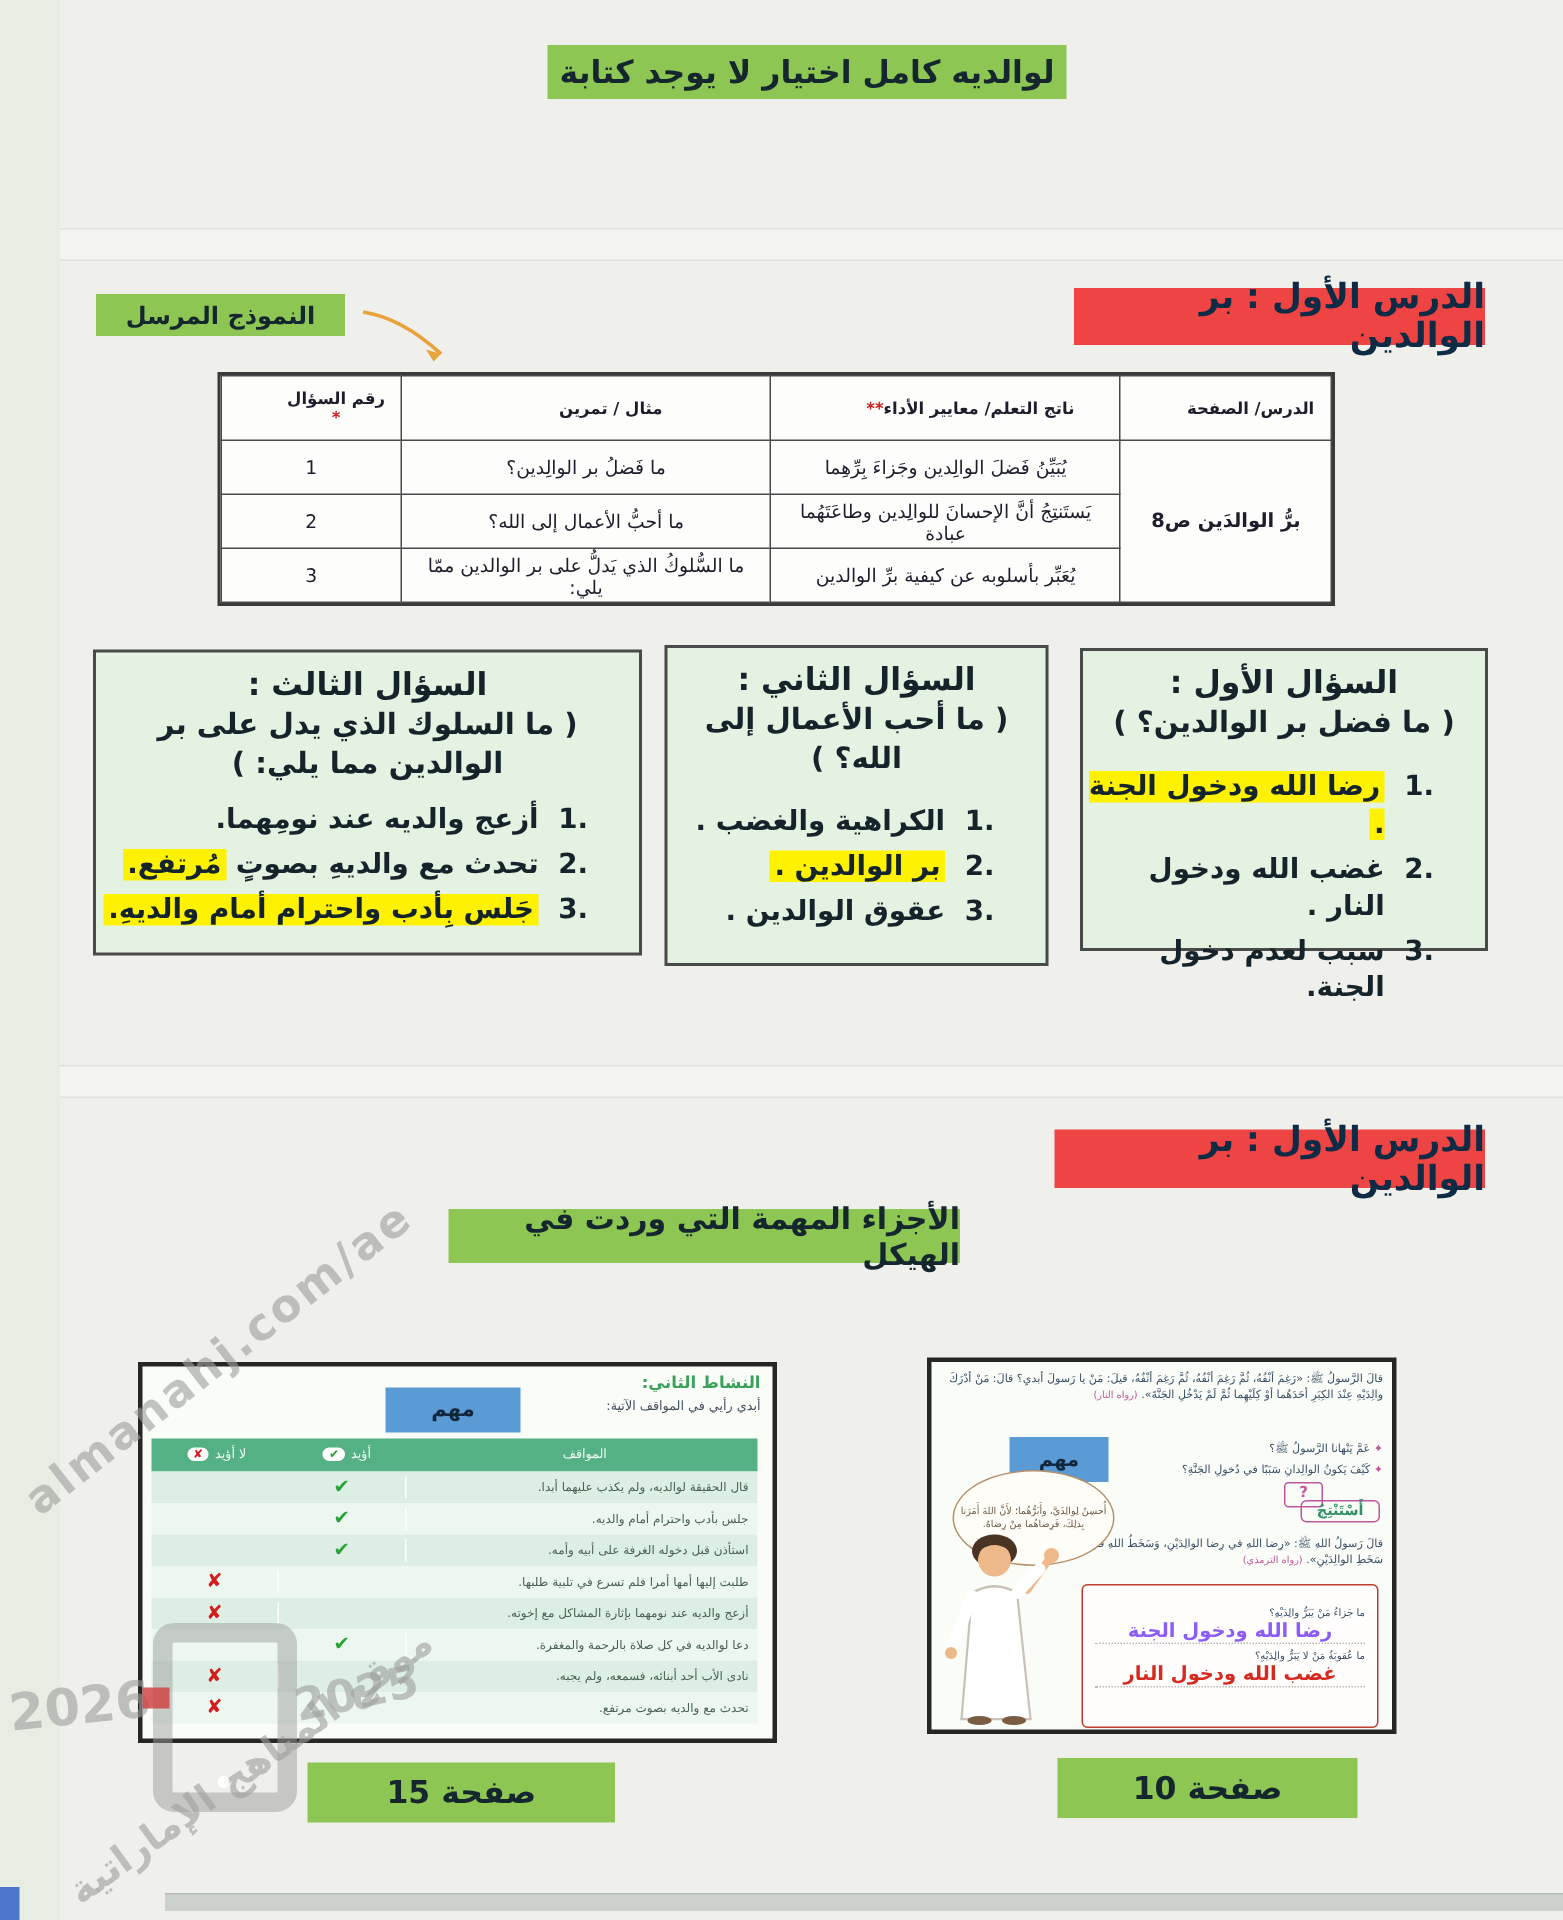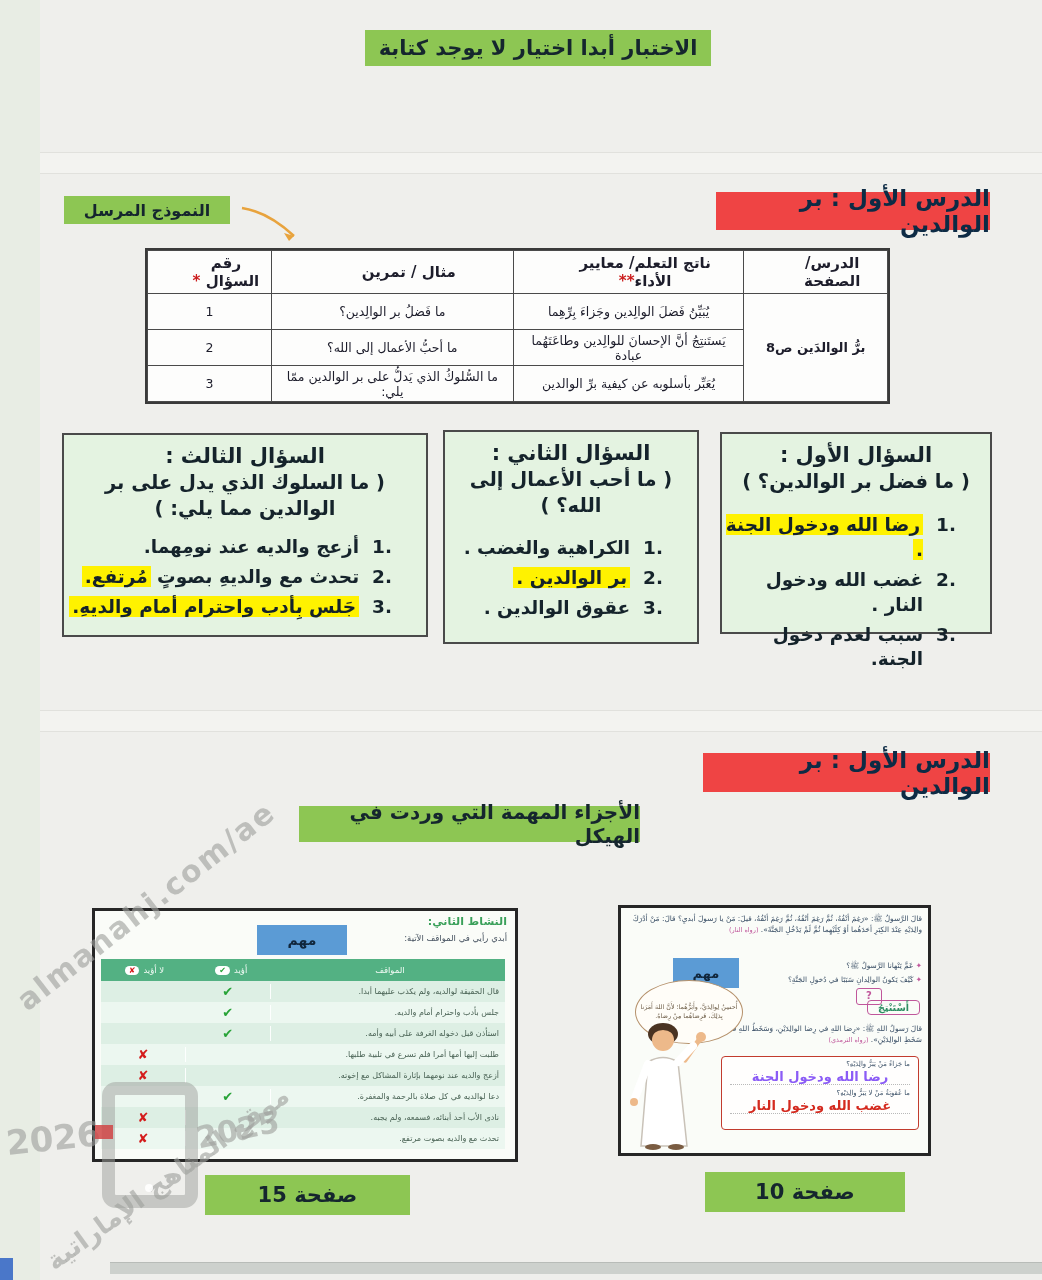--- a/index.html
+++ b/index.html
@@ -6,21 +6,21 @@
   #page{position:relative;width:1042px;height:1280px;background:#efefec;overflow:hidden;
         font-family:"DejaVu Sans","Liberation Sans",sans-serif;}
   .abs{position:absolute;}
   .leftstrip{left:0;top:0;width:40px;height:1280px;background:#e8ede4;}
   .band{left:40px;width:1002px;height:20px;background:#f3f3f0;border-top:1px solid #e1e1dd;border-bottom:1px solid #e1e1dd;}
   .hl-green{background:#8dc653;color:#15262e;font-weight:bold;display:flex;align-items:center;justify-content:center;}
   .hl-blue{background:#ef4444;color:#0d2b45;font-weight:bold;display:flex;align-items:center;justify-content:center;}
   
   table.qtable{border-collapse:collapse;background:#fdfdfc;box-shadow:0 0 0 2px #3a3a3a;}
   table.qtable td,table.qtable th{border:1px solid #4a4a4a;padding:2px 8px;color:#1d1d2b;}
-  table.qtable th{font-size:15px;font-weight:bold;height:38px;padding-left:41px;}
+  table.qtable th{font-size:11px;font-weight:bold;height:38px;padding-left:41px;}
   table.qtable td{font-size:12.5px;height:31px;text-align:center;}
   .redmark{color:#cc1f1f;font-weight:bold;}
   
   .qbox{background:#e4f3e1;border:2px solid #4a4a4a;direction:rtl;color:#15232b;}
   .qbox .qtitle{text-align:center;font-weight:bold;font-size:21px;padding-top:8px;line-height:1.3;}
   .qbox .qsub{text-align:center;font-weight:bold;font-size:19.5px;line-height:1.3;}
   .qbox .qitems{margin-top:18px;padding-inline-start:34px;display:flex;flex-direction:column;gap:5px;}
   .qitem{display:flex;gap:13px;font-weight:bold;font-size:18.5px;line-height:1.35;}
   .qnum{direction:ltr;unicode-bidi:embed;}
   .hl{background:#fff200;padding:0 3px;}
@@ -48,21 +48,21 @@
 
 <div id="page">
 
   <div class="abs leftstrip"></div>
   <div class="abs band" style="top:152px;"></div>
   <div class="abs band" style="top:710px;"></div>
   <div class="abs" style="left:110px;top:1262px;width:932px;height:11px;background:#cdd1cd;border-top:1px solid #b8bcb8;"></div>
   <div class="abs" style="left:0;top:1258px;width:13px;height:22px;background:#4a77c9;"></div>
 
   <div class="abs hl-green" style="left:365px;top:30px;width:346px;height:36px;font-size:21px;" dir="rtl">
-    <span>الاختبار أبدا اختيار لا يوجد كتابة</span>
+    <span>لوالديه كامل اختيار لا يوجد كتابة</span>
   </div>
 
   <div class="abs hl-blue" style="left:716px;top:192px;width:274px;height:38px;font-size:23px;" dir="rtl">
     <span>الدرس الأول : بر الوالدين</span>
   </div>
   <div class="abs hl-green" style="left:64px;top:196px;width:166px;height:28px;font-size:16px;" dir="rtl">
     <span>النموذج المرسل</span>
   </div>
   <svg class="abs" style="left:238px;top:204px;" width="70" height="44">
     <path d="M4,4 Q30,8 56,32" stroke="#e8a33d" stroke-width="2.5" fill="none"></path>
@@ -251,22 +251,22 @@
       <circle cx="42" cy="20" r="11" fill="#edb98a"></circle>
       <path d="M33,13 q9,-6 18,0 l0,-4 q-9,-7 -18,0 z" fill="#4a3322"></path>
       <path d="M20,126 L27,42 Q42,33 57,42 L66,126 Z" fill="#ffffff" stroke="#c9c2b8" stroke-width="1.5"></path>
       <path d="M27,44 L14,78" stroke="#ffffff" stroke-width="8" stroke-linecap="round"></path>
       <path d="M57,42 L72,26" stroke="#ffffff" stroke-width="8" stroke-linecap="round"></path>
       <circle cx="13" cy="82" r="4" fill="#edb98a"></circle>
       <ellipse cx="32" cy="127" rx="8" ry="3" fill="#7a5c42"></ellipse>
       <ellipse cx="55" cy="127" rx="8" ry="3" fill="#7a5c42"></ellipse>
     </svg>
 
-    <div class="abs" style="left:100px;top:148px;width:198px;height:74px;border:1.6px solid #c23b2e;border-radius:4px;
-         background:#fffefd;padding:2px 8px;box-sizing:border-box;" dir="rtl">
+    <div class="abs" style="left:100px;top:148px;width:198px;height:96px;border:1.6px solid #c23b2e;border-radius:4px;
+         background:#fffefd;padding:13px 8px;box-sizing:border-box;" dir="rtl">
       <div class="p10txt" style="font-size:6.8px;">ما جَزاءُ مَنْ يَبَرُّ والِدَيْهِ؟</div>
       <div class="dotline" style="color:#8b5cf6;font-weight:bold;font-size:13px;text-align:center;">رضا الله ودخول الجنة</div>
       <div class="p10txt" style="font-size:6.8px;margin-top:3px;">ما عُقوبَةُ مَنْ لا يَبَرُّ والِدَيْهِ؟</div>
       <div class="dotline" style="color:#d42a1f;font-weight:bold;font-size:13px;text-align:center;">غضب الله ودخول النار</div>
     </div>
   </div>
 
   <div class="wm abs" style="left:10px;top:990px;width:300px;font-size:30px;letter-spacing:2px;transform:rotate(-38deg);transform-origin:left top;z-index:5;">almanahj.com/ae</div>
   <div class="wm abs" style="left:6px;top:1118px;font-size:34px;transform:rotate(-6deg);z-index:5;">2026</div>
   <div class="wm abs" style="left:196px;top:1112px;font-size:30px;transform:rotate(-12deg);z-index:5;">2025</div>

